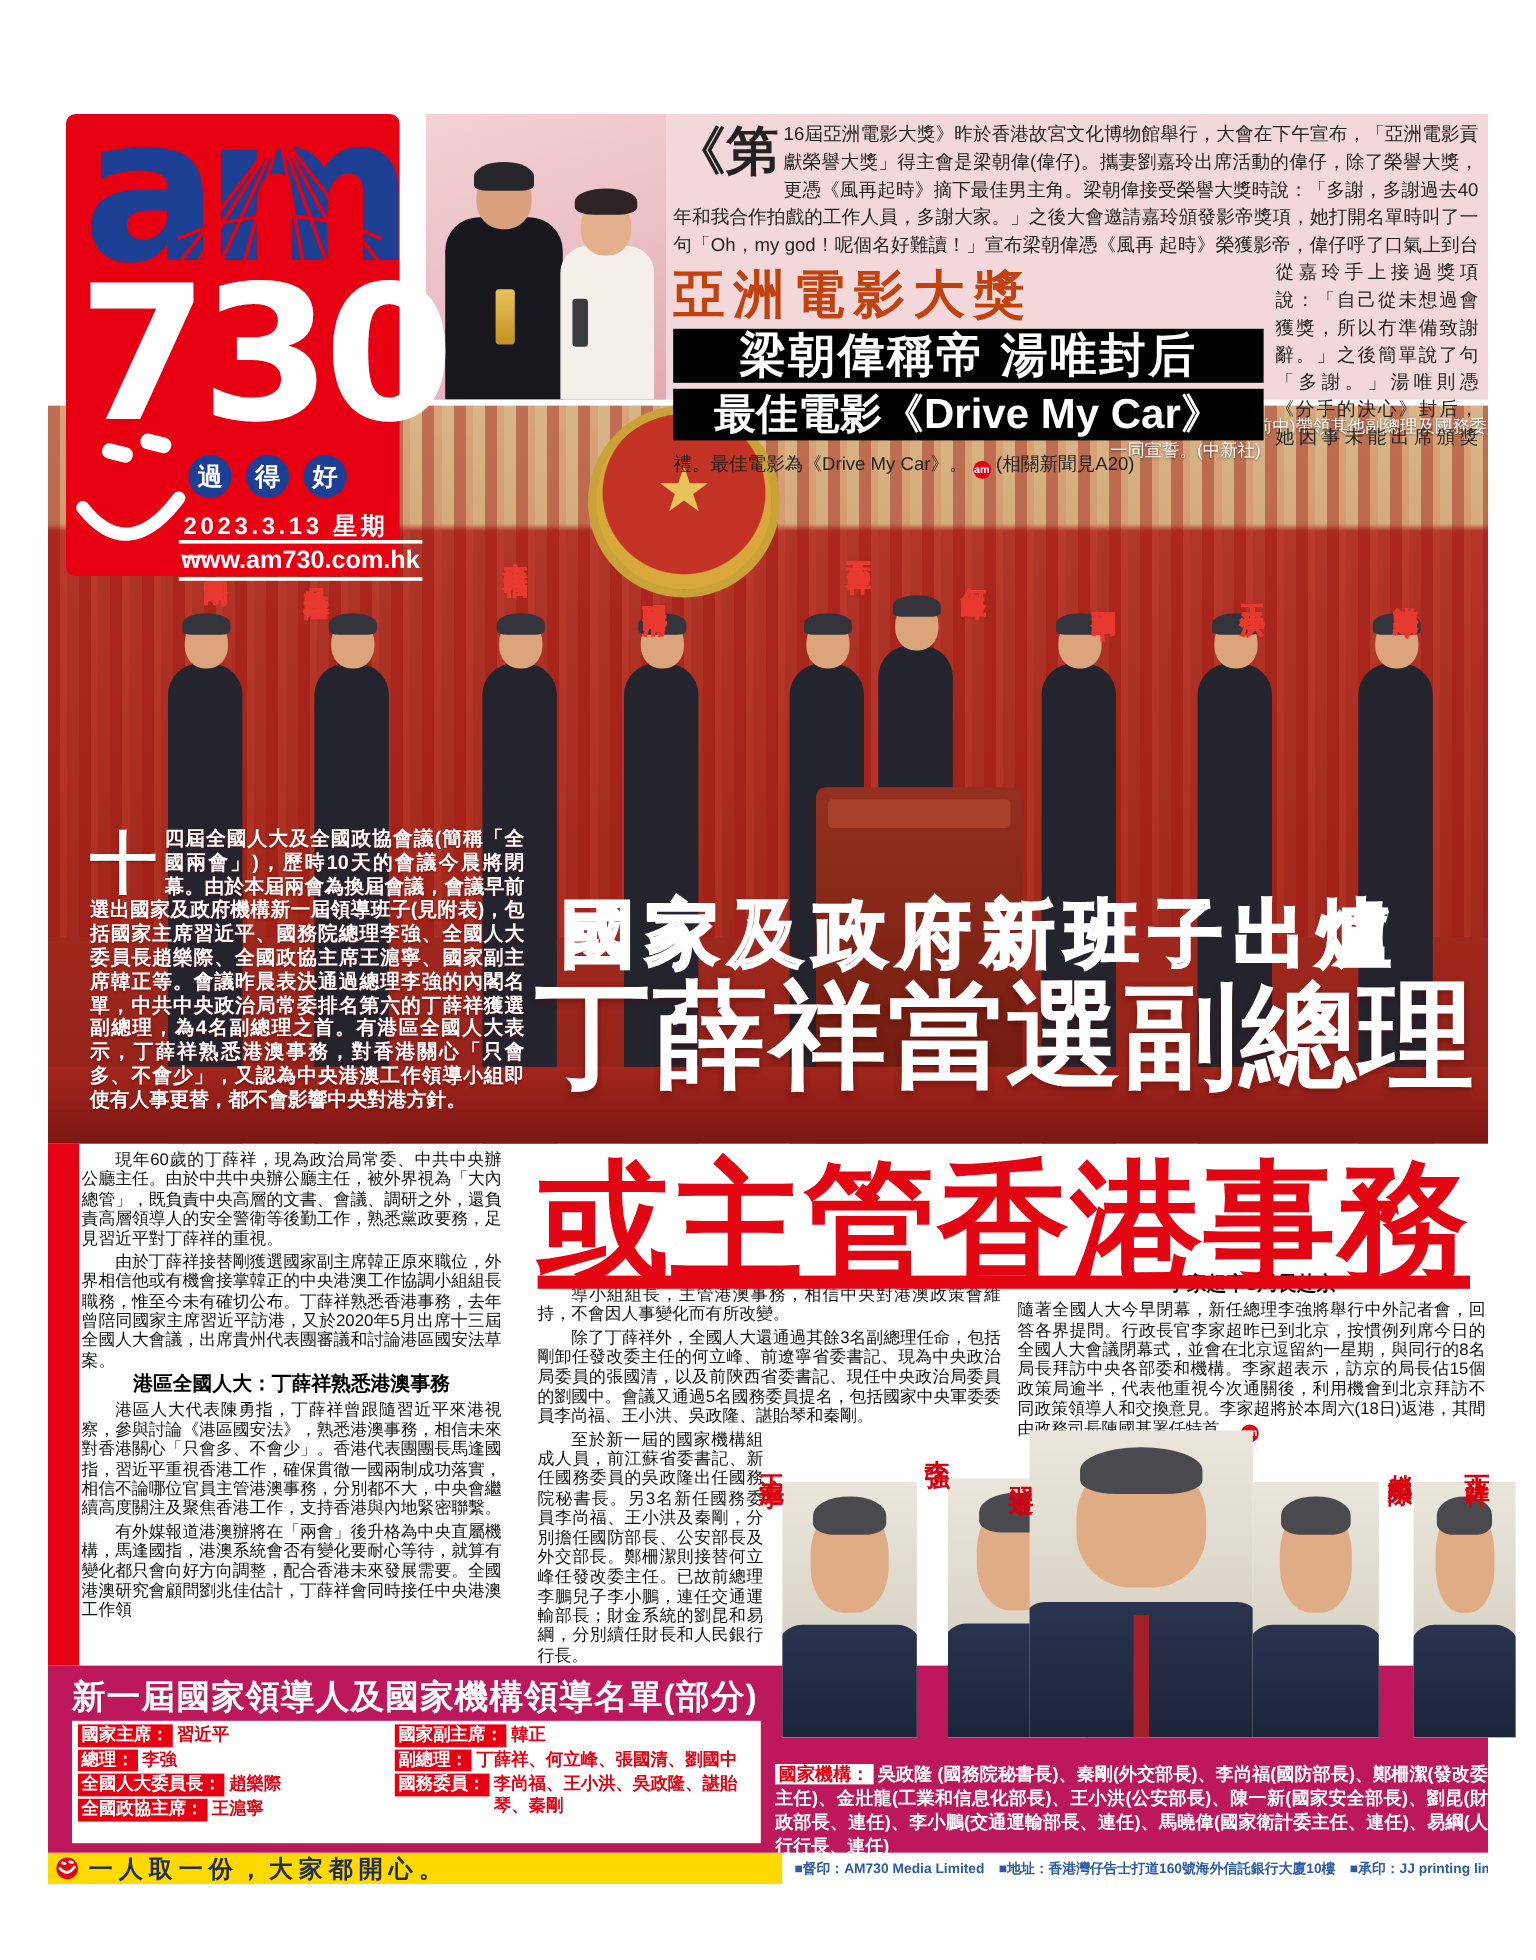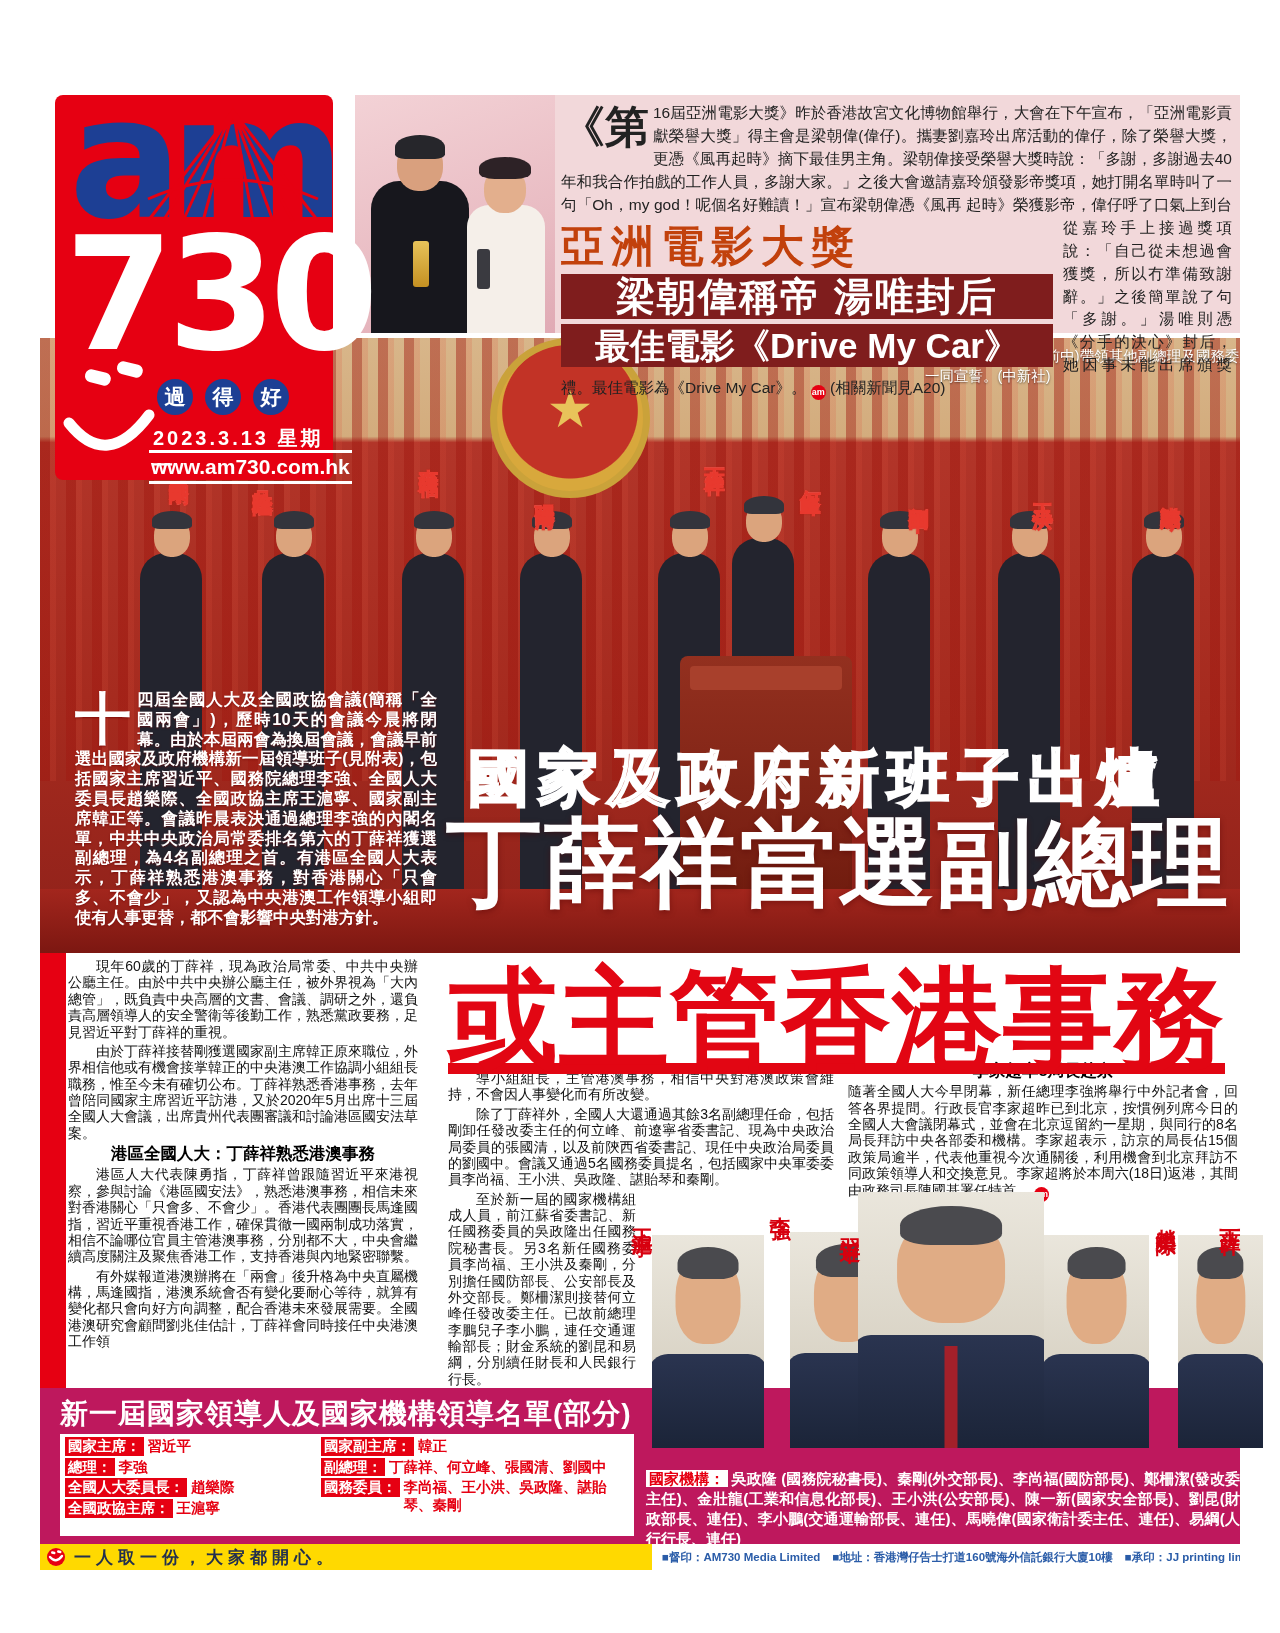--- a/index.html
+++ b/index.html
@@ -32,21 +32,21 @@
   .woman-sil{position:absolute;left:112px;bottom:0;width:78px;height:128px;background:#f5efe9;border-radius:22px 22px 0 0;}
   .woman-sil::before{content:"";position:absolute;left:17px;top:-38px;width:42px;height:46px;background:#e3af8d;border-radius:46%;}
   .woman-sil::after{content:"";position:absolute;left:12px;top:-48px;width:52px;height:22px;background:#2d2226;border-radius:50% 50% 30% 30%;}
   .trophy-gold{position:absolute;left:58px;bottom:46px;width:16px;height:46px;background:linear-gradient(#e8c35a,#c49022);border-radius:3px;}
   .trophy-dark{position:absolute;left:122px;bottom:44px;width:13px;height:40px;background:#3a3a40;border-radius:3px;}
   .film-article{position:absolute;left:206px;top:7px;right:8px;bottom:4px;font-size:15.5px;line-height:1.48;
                 color:#222;text-align:justify;}
   .film-drop{float:left;font-size:44px;line-height:1.0;font-weight:700;color:#222;margin:3px 4px 0 0;}
   .film-float{float:left;width:492px;margin:6px 10px 2px 0;}
   .kicker{color:#c2410c;font-size:43px;font-weight:900;letter-spacing:7px;line-height:1.08;}
-  .bar{background:#7f1d1d;color:#fff;font-weight:900;text-align:center;margin-top:5px;}
+  .bar{background:#000000;color:#fff;font-weight:900;text-align:center;margin-top:5px;}
   .bar1{font-size:39px;line-height:45px;letter-spacing:2px;}
   .bar2{font-size:35px;line-height:43px;}
 
   
   .mainphoto{left:40px;top:338px;width:1200px;height:615px;overflow:hidden;z-index:1;
      background:linear-gradient(180deg,#d8b68a 0%,#d3ac7d 16%,#b23529 17%,#a52a1e 62%,#8e211a 100%);}
   .curtains{position:absolute;left:0;top:0;width:100%;height:72%;
      background:repeating-linear-gradient(90deg,rgba(160,24,16,.45) 0 10px,rgba(220,80,60,.18) 10px 16px,rgba(0,0,0,0) 16px 26px);}
   .emblem{position:absolute;left:450px;top:0px;width:146px;height:146px;border-radius:50%;
      background:radial-gradient(circle at 50% 45%,#c23326 0 62%,#d8a83c 63% 100%);
@@ -92,34 +92,34 @@
   .ph::before{content:"";position:absolute;top:-8%;left:3%;right:3%;height:36%;background:#4a4a4e;border-radius:50% 50% 30% 30%;}
   .ps{position:absolute;bottom:0;left:-4%;right:-4%;height:44%;background:linear-gradient(180deg,#2a3throw450,#1b2438);
       background:linear-gradient(180deg,#2a3450,#1b2438);border-radius:20px 20px 0 0;}
   .tie{position:absolute;bottom:0;left:50%;transform:translateX(-50%);width:13px;height:40%;background:#a3202a;z-index:2;}
   .pname{position:absolute;writing-mode:vertical-rl;color:#d7000f;font-weight:900;font-size:21px;letter-spacing:3px;z-index:7;}
 
   
   .leaders{left:40px;top:1388px;width:1200px;height:156px;background:#be185d;z-index:4;}
   .leaders-title{position:absolute;left:20px;top:7px;color:#fff;font-weight:900;font-size:28px;letter-spacing:1px;}
   .leaders-panel{position:absolute;left:20px;top:46px;width:574px;height:102px;background:#fff;padding:3px 5px;
-      box-sizing:border-box;display:flex;gap:6px;}
+      box-sizing:border-box;display:flex;gap:6px;justify-content:space-between;}
   .lcol{display:flex;flex-direction:column;gap:2px;}
   .lcolA{width:250px;} .lcolB{width:300px;}
   .lrow{display:flex;align-items:flex-start;}
   .llabel{flex:none;background:#e60012;color:#fff;font-weight:800;font-size:14.5px;padding:1px 3px;line-height:1.15;}
   .lvalue{color:#e60012;font-weight:800;font-size:14.5px;padding:1px 0 0 4px;line-height:1.2;}
   .orgs{position:absolute;left:606px;top:62px;width:594px;color:#fff;font-weight:700;font-size:15px;line-height:1.34;
       text-align:justify;margin-top:19px;}
   .orgs-label{background:#fff;color:#e60012;font-weight:900;padding:0 3px;margin-right:4px;}
 
   
   .footer{left:40px;top:1544px;width:1200px;height:26px;display:flex;z-index:7;}
   .footer-yellow{width:612px;background:#ffd900;display:flex;align-items:center;gap:8px;padding-left:6px;box-sizing:border-box;}
-  .slogan{font-size:17px;font-weight:800;letter-spacing:5px;color:#23304d;}
+  .slogan{font-size:20px;font-weight:800;letter-spacing:5px;color:#23304d;}
   .footer-right{flex:1;background:#fff;display:flex;align-items:center;font-size:11.5px;color:#2a5ca8;
       font-weight:700;gap:12px;padding-left:10px;white-space:nowrap;overflow:hidden;}
 </style>
 </head>
 <body>
 
 <div class="page">
 
   <div class="abs film">
     <div class="film-photo">

